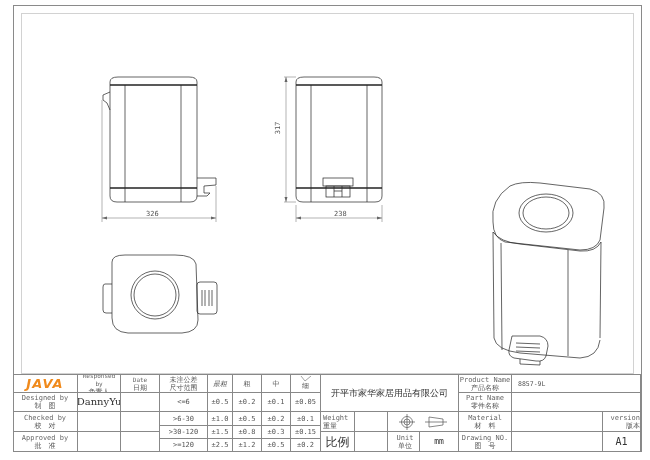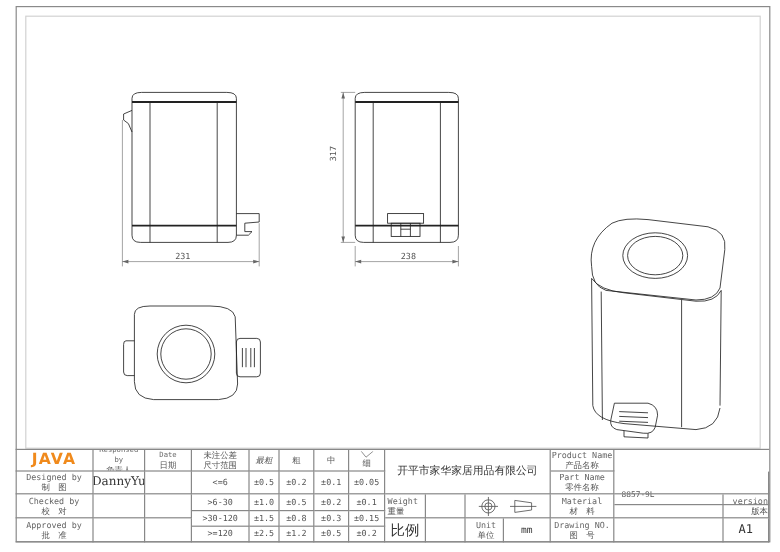--- a/index.html
+++ b/index.html
@@ -6,21 +6,21 @@
   body { width:650px; height:460px; position:relative; overflow:hidden; font-family:"DejaVu Serif", serif; color:#333; }
   .sheet-outer { position:absolute; left:13px; top:5px; width:629px; height:447px; border:1px solid #8a8a8a; box-sizing:border-box; }
   .sheet-inner { position:absolute; left:21px; top:13px; width:613px; height:361px; border:1px solid #d2d2d2; box-sizing:border-box; }
   svg.drawing { position:absolute; left:0; top:0; }
   .dim-text { position:absolute; font-family:"DejaVu Sans Mono", monospace; font-size:7px; color:#555; }
   .cell { position:absolute; box-sizing:border-box; border-right:1px solid #888; border-bottom:1px solid #888; display:flex; flex-direction:column; align-items:center; justify-content:center; text-align:center; line-height:8px; font-size:7px; color:#555; overflow:hidden; }
   .mono { font-family:"DejaVu Sans Mono", monospace; }
   .lbl-en { font-family:"DejaVu Sans Mono", monospace; font-size:7px; color:#666; }
   .lbl-cn { font-size:7px; color:#555; }
   .big { font-size:12px; color:#333; }
-  .logo { font-family:"DejaVu Sans", sans-serif; font-weight:bold; font-size:13px; letter-spacing:1px; }
+  .logo { font-family:"DejaVu Sans", sans-serif; font-weight:bold; font-style:italic; font-size:13px; letter-spacing:1px; }
 </style>
 </head>
 <body>
 
 <div class="sheet-outer"></div>
 <div class="sheet-inner"></div>
 
 <svg class="drawing" width="650" height="460" viewBox="0 0 650 460">
   <g fill="none" stroke="#222" stroke-width="0.7">
 
@@ -83,21 +83,21 @@
       <path d="M494,338 Q496,350 520,353 L580,358 Q598,357 600,340"></path>
       <path d="M512,336 L540,336 Q548,338 548,346 L546,356 Q544,362 536,361 L514,358 Q508,356 509,350 Z"></path>
       <line x1="516" y1="343" x2="540" y2="344"></line>
       <line x1="516" y1="347" x2="540" y2="348"></line>
       <line x1="516" y1="351" x2="540" y2="352"></line>
       <path d="M520,359 L520,364 L540,365 L540,361"></path>
     </g>
   </g>
 </svg>
 
-<div class="dim-text" style="left:146px;top:210px;">231</div>
+<div class="dim-text" style="left:146px;top:210px;">326</div>
 <div class="dim-text" style="left:334px;top:210px;">238</div>
 <div class="dim-text" style="left:272px;top:124px;transform:rotate(-90deg);">317</div>
 
 <div style="position:absolute;left:13px;top:374px;width:628px;height:77px;border-top:1px solid #888;">
 
   <div class="cell" style="left:0;top:0;width:65px;height:18px;">
     <span class="logo" style="color:#f08a1c;">JAVA</span>
   </div>
   <div class="cell" style="left:65px;top:0;width:43px;height:18px;">
     <span class="lbl-en" style="font-size:6px;">Responsed by</span>
@@ -198,21 +198,21 @@
   <div class="cell" style="left:375px;top:57px;width:32px;height:20px;align-items:center;padding-left:3px;">
     <span class="lbl-en">Unit</span>
     <span class="lbl-cn">单位</span>
   </div>
   <div class="cell mono" style="left:407px;top:57px;width:39px;height:20px;font-size:8px;color:#333;">mm</div>
 
   <div class="cell" style="left:446px;top:0;width:53px;height:18px;">
     <span class="lbl-en">Product Name</span>
     <span class="lbl-cn">产品名称</span>
   </div>
-  <div class="cell mono" style="left:499px;top:0;width:129px;height:18px;align-items:flex-start;padding-left:6px;font-size:6.5px;margin-top:28px;">8857-9L</div>
+  <div class="cell mono" style="left:499px;top:0;width:129px;height:18px;align-items:flex-start;padding-left:6px;font-size:6.5px;">8857-9L</div>
 
   <div class="cell" style="left:446px;top:18px;width:53px;height:19px;text-align:center;">
     <span class="lbl-en">Part Name</span>
     <span class="lbl-cn">零件名称</span>
   </div>
   <div class="cell" style="left:499px;top:18px;width:129px;height:19px;"></div>
 
   <div class="cell" style="left:446px;top:37px;width:53px;height:20px;">
     <span class="lbl-en">Material</span>
     <span class="lbl-cn">材　料</span>

